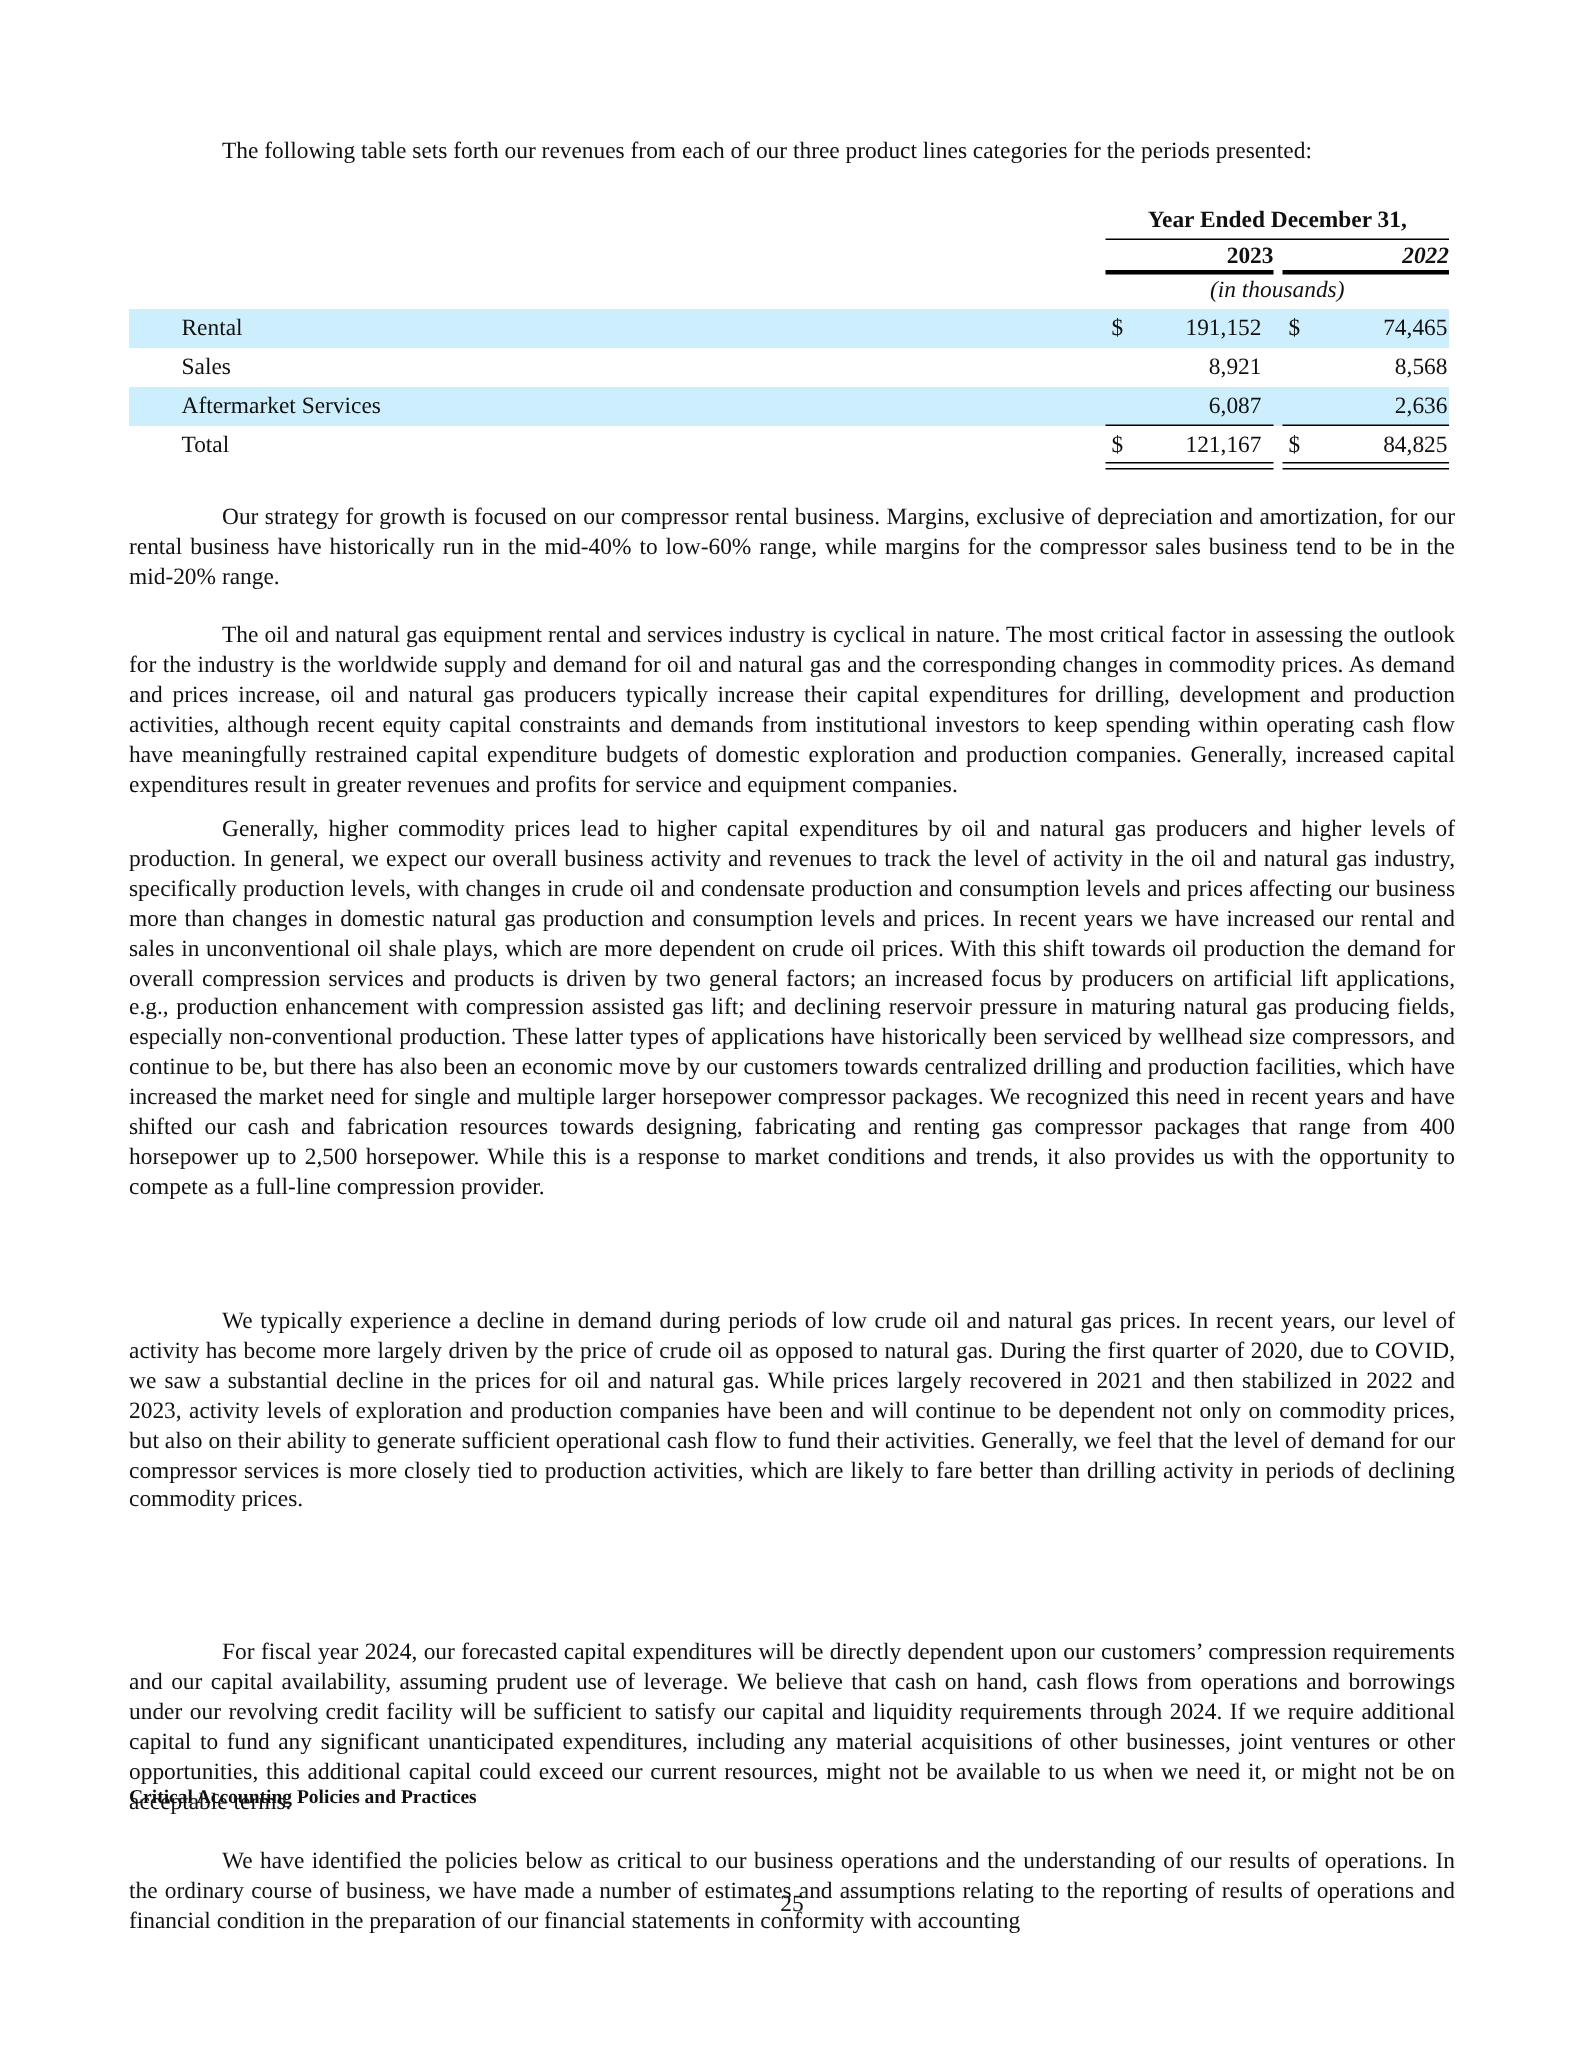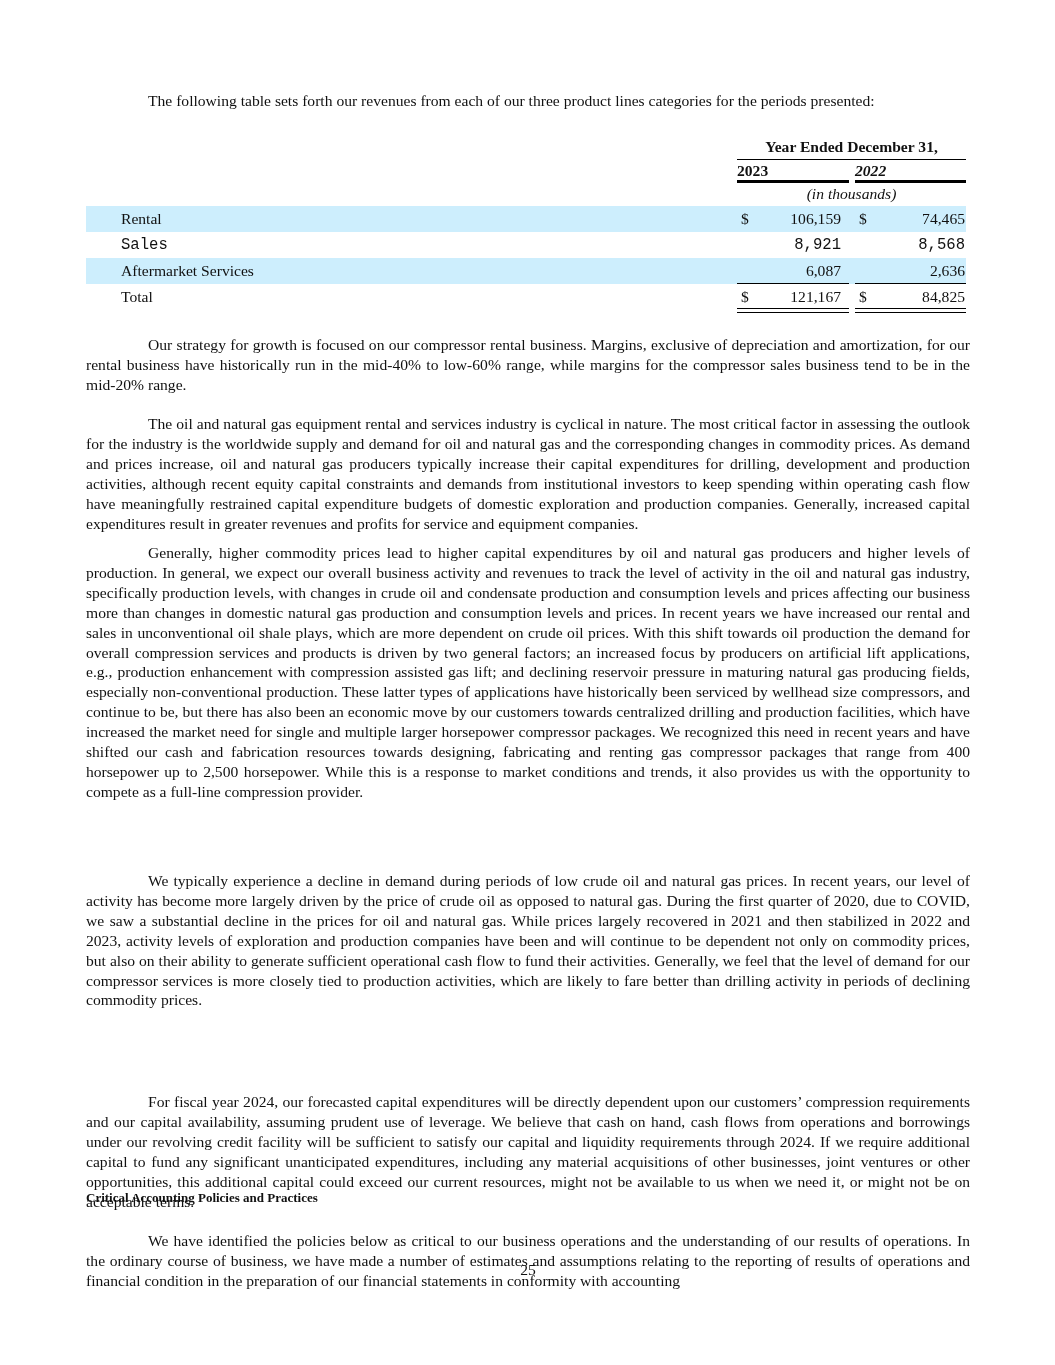--- a/index.html
+++ b/index.html
@@ -16,21 +16,21 @@
   .para .indent { display: inline-block; width: 62px; }
   .intro { top: 91px; }
   
   .tbl { position: absolute; left: 0; top: 136px; width: 884px; }
   .hdr-year {
     position: absolute; left: 651px; width: 229px; top: 2px; text-align: center;
     font-weight: bold; height: 20px;
   }
   .hdr-year-line { position: absolute; left: 651px; width: 229px; top: 23px; border-top: 1.5px solid #000; }
   .hdr-col {
-    position: absolute; top: 26px; font-weight: bold; text-align: left; height: 18px;
+    position: absolute; top: 26px; font-weight: bold; text-align: right; height: 18px;
   }
   .hdr-col.c2023 { left: 651px; width: 112px; }
   .hdr-col.c2022 { left: 769px; width: 111px; font-style: italic; }
   .hdr-col-line { position: absolute; top: 44px; border-top: 3px solid #000; }
   .hdr-col-line.c2023 { left: 651px; width: 112px; }
   .hdr-col-line.c2022 { left: 769px; width: 111px; }
   .hdr-units {
     position: absolute; left: 651px; width: 229px; top: 49px; text-align: center; font-style: italic;
   }
   .row {
@@ -38,21 +38,21 @@
   }
   .row.shaded { background: #cdeefd; }
   .row .label { position: absolute; left: 35px; }
   .row .dollar { position: absolute; }
   .row .dollar.c2023 { left: 655px; }
   .row .dollar.c2022 { left: 773px; }
   .row .val { position: absolute; text-align: right; }
   .row .val.c2023 { left: 651px; width: 104px; }
   .row .val.c2022 { left: 769px; width: 110px; }
   .r0 { top: 70px; }
-  .r1 { top: 96px; font-family: Liberation Mono, monospace; }
+  .r1 { top: 96px; }
   .r2 { top: 122px; }
   .r3 { top: 148px; text-decoration: underline; }
   .subtotal-line { position: absolute; top: 147px; border-top: 1.5px solid #000; }
   .subtotal-line.c2023 { left: 651px; width: 112px; }
   .subtotal-line.c2022 { left: 769px; width: 111px; }
   .total-dbl { position: absolute; top: 172px; height: 3px; border-top: 1.5px solid #000; border-bottom: 1.5px solid #000; }
   .total-dbl.c2023 { left: 651px; width: 112px; }
   .total-dbl.c2022 { left: 769px; width: 111px; }
 
   .p1 { top: 335px; }
@@ -80,21 +80,21 @@
     <div class="hdr-year-line"></div>
     <div class="hdr-col c2023">2023</div>
     <div class="hdr-col c2022">2022</div>
     <div class="hdr-col-line c2023"></div>
     <div class="hdr-col-line c2022"></div>
     <div class="hdr-units">(in thousands)</div>
 
     <div class="row r0 shaded">
       <span class="label">Rental</span>
       <span class="dollar c2023">$</span>
-      <span class="val c2023">106,159</span>
+      <span class="val c2023">191,152</span>
       <span class="dollar c2022">$</span>
       <span class="val c2022">74,465</span>
     </div>
     <div class="row r1">
       <span class="label">Sales</span>
       <span class="val c2023">8,921</span>
       <span class="val c2022">8,568</span>
     </div>
     <div class="row r2 shaded">
       <span class="label">Aftermarket Services</span>

